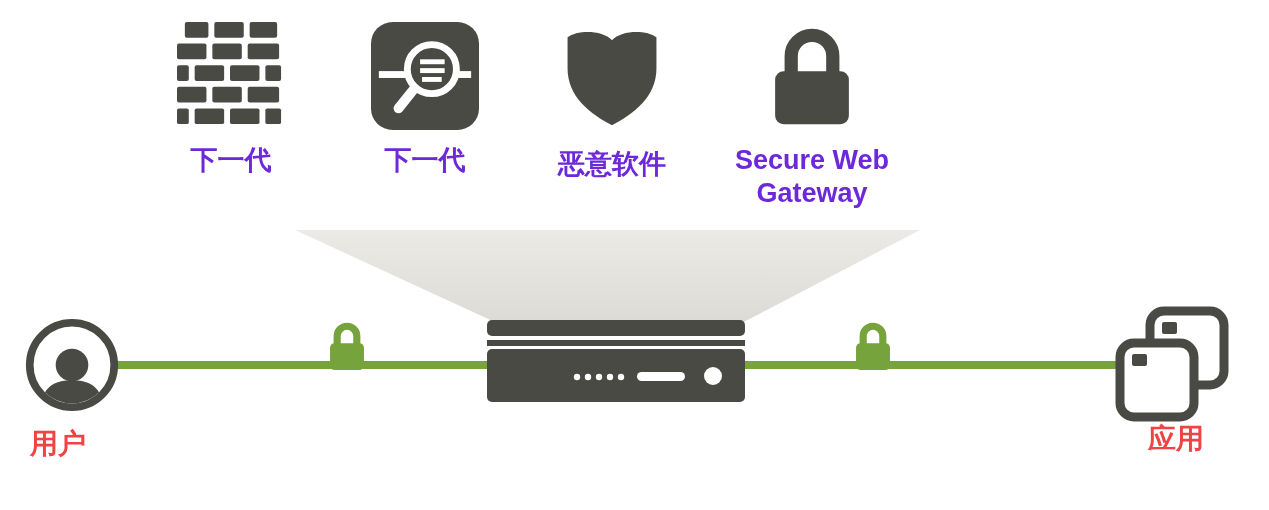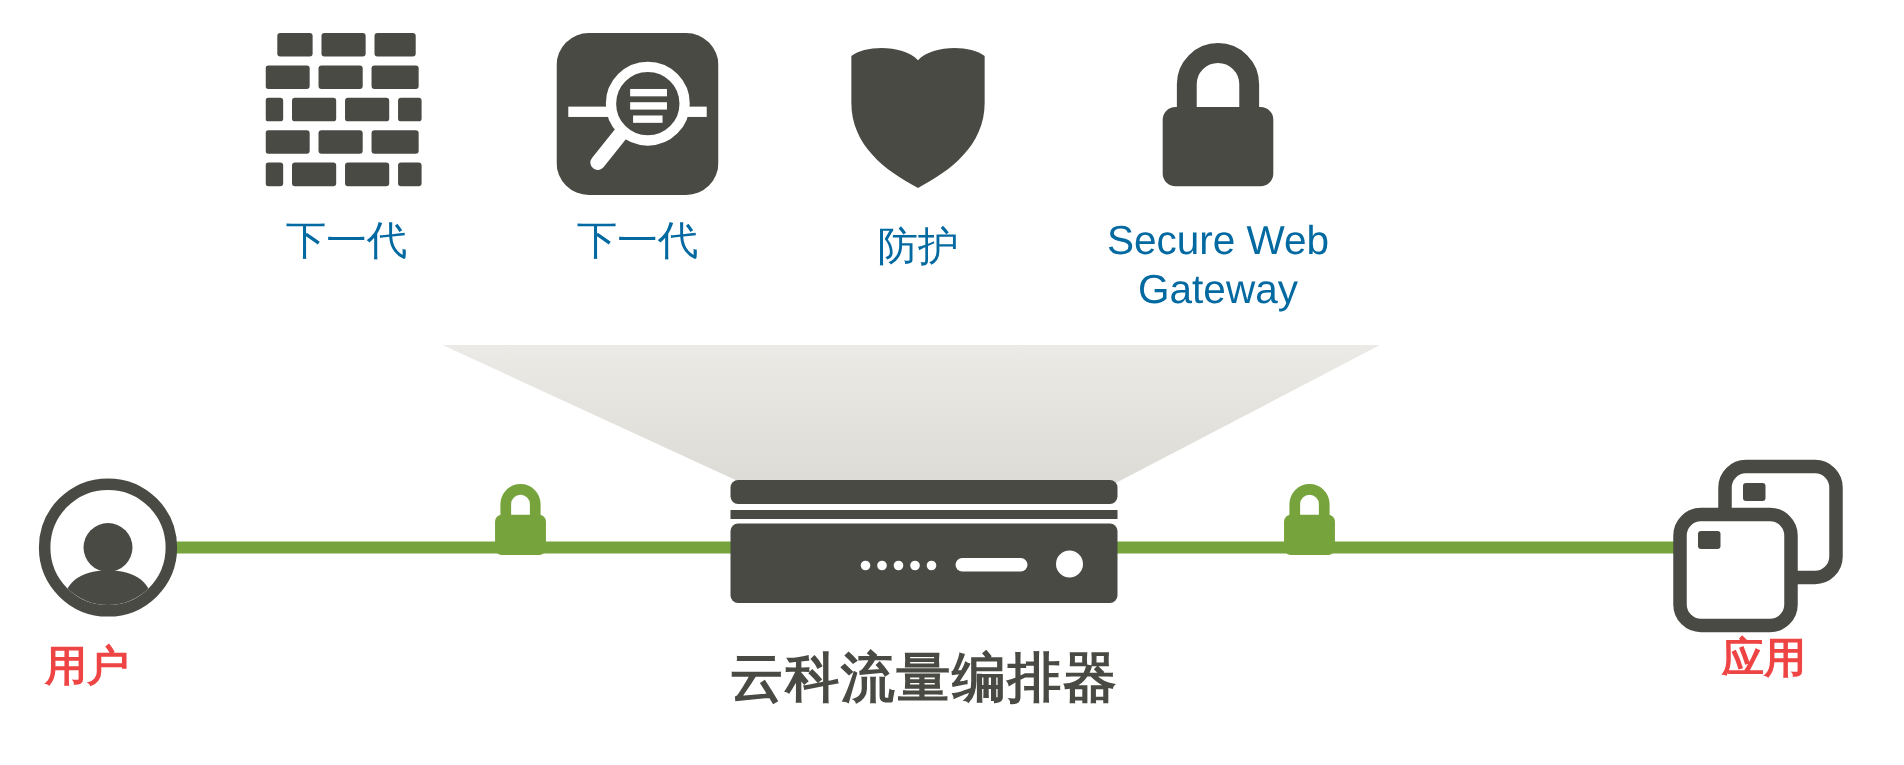--- a/index.html
+++ b/index.html
@@ -14,21 +14,21 @@
     clip-path:polygon(0% 0%,100% 0%,71.5% 100%,32.3% 100%);
   }
   
   .green-line{
     position:absolute;left:66px;top:361px;width:1118px;height:8px;
     background:#77a33d;border-radius:4px;
   }
   
   .svc{position:absolute;top:22px;width:190px;text-align:center;}
   .svc .icon{display:block;margin:0 auto;}
-  .svc .label{margin-top:14px;font-weight:normal;font-size:27px;line-height:1.22;color:#0369a1;}
+  .svc .label{margin-top:14px;font-weight:bold;font-size:27px;line-height:1.22;color:#6d28d9;}
   .ep-label{position:absolute;font-weight:bold;font-size:28px;color:#ef4444;}
   .orch-label{
     position:absolute;left:416px;top:428px;width:400px;text-align:center;
     font-weight:bold;font-size:36px;color:#4a4a45;letter-spacing:1px;
   }
   .abs{position:absolute;}
 </style>
 </head>
 <body>
 
@@ -78,21 +78,21 @@
     <div class="label">
       <div>下一代</div>
     </div>
   </div>
 
   <div class="svc" style="left:517px">
     <svg class="icon" width="104" height="112" viewBox="0 0 110 112">
       <path fill="#4a4a45" d="M55,16 C45,5 18,5 8,13 L8,46 C8,76 32,94 55,106 C78,94 102,76 102,46 L102,13 C92,5 65,5 55,16 Z"></path>
     </svg>
     <div class="label">
-      <div>防护</div>
+      <div>恶意软件</div>
     </div>
   </div>
 
   <div class="svc" style="left:717px">
     <svg class="icon" width="104" height="108" viewBox="0 0 110 110">
       <path d="M33,54 V34 a22,22 0 0 1 44,0 V54" fill="none" stroke="#4a4a45" stroke-width="14"></path>
       <rect x="16" y="50" width="78" height="56" rx="9" fill="#4a4a45"></rect>
     </svg>
     <div class="label">
       <div>Secure Web</div>
@@ -123,21 +123,20 @@
     <rect x="2" y="20" width="258" height="6" fill="#4a4a45"></rect>
     <rect x="2" y="29" width="258" height="53" rx="5" fill="#4a4a45"></rect>
     <circle cx="92" cy="57" r="3.2" fill="#ffffff"></circle>
     <circle cx="103" cy="57" r="3.2" fill="#ffffff"></circle>
     <circle cx="114" cy="57" r="3.2" fill="#ffffff"></circle>
     <circle cx="125" cy="57" r="3.2" fill="#ffffff"></circle>
     <circle cx="136" cy="57" r="3.2" fill="#ffffff"></circle>
     <rect x="152" y="52" width="48" height="9" rx="4.5" fill="#ffffff"></rect>
     <circle cx="228" cy="56" r="9" fill="#ffffff"></circle>
   </svg>
-  <div class="orch-label">云科流量编排器</div>
 
   <svg class="abs" style="left:850px;top:320px" width="46" height="50" viewBox="0 0 50 56">
     <path d="M14,28 V18 a11,11 0 0 1 22,0 V28" fill="none" stroke="#77a33d" stroke-width="8"></path>
     <rect x="6" y="26" width="38" height="30" rx="5" fill="#77a33d"></rect>
   </svg>
 
   <svg class="abs" style="left:1112px;top:305px" width="120" height="120" viewBox="0 0 120 120">
     <rect x="38" y="6" width="74" height="74" rx="14" fill="#ffffff" stroke="#4a4a45" stroke-width="9"></rect>
     <rect x="50" y="17" width="15" height="12" rx="2" fill="#4a4a45"></rect>
     <rect x="8" y="38" width="74" height="74" rx="14" fill="#ffffff" stroke="#4a4a45" stroke-width="9"></rect>

